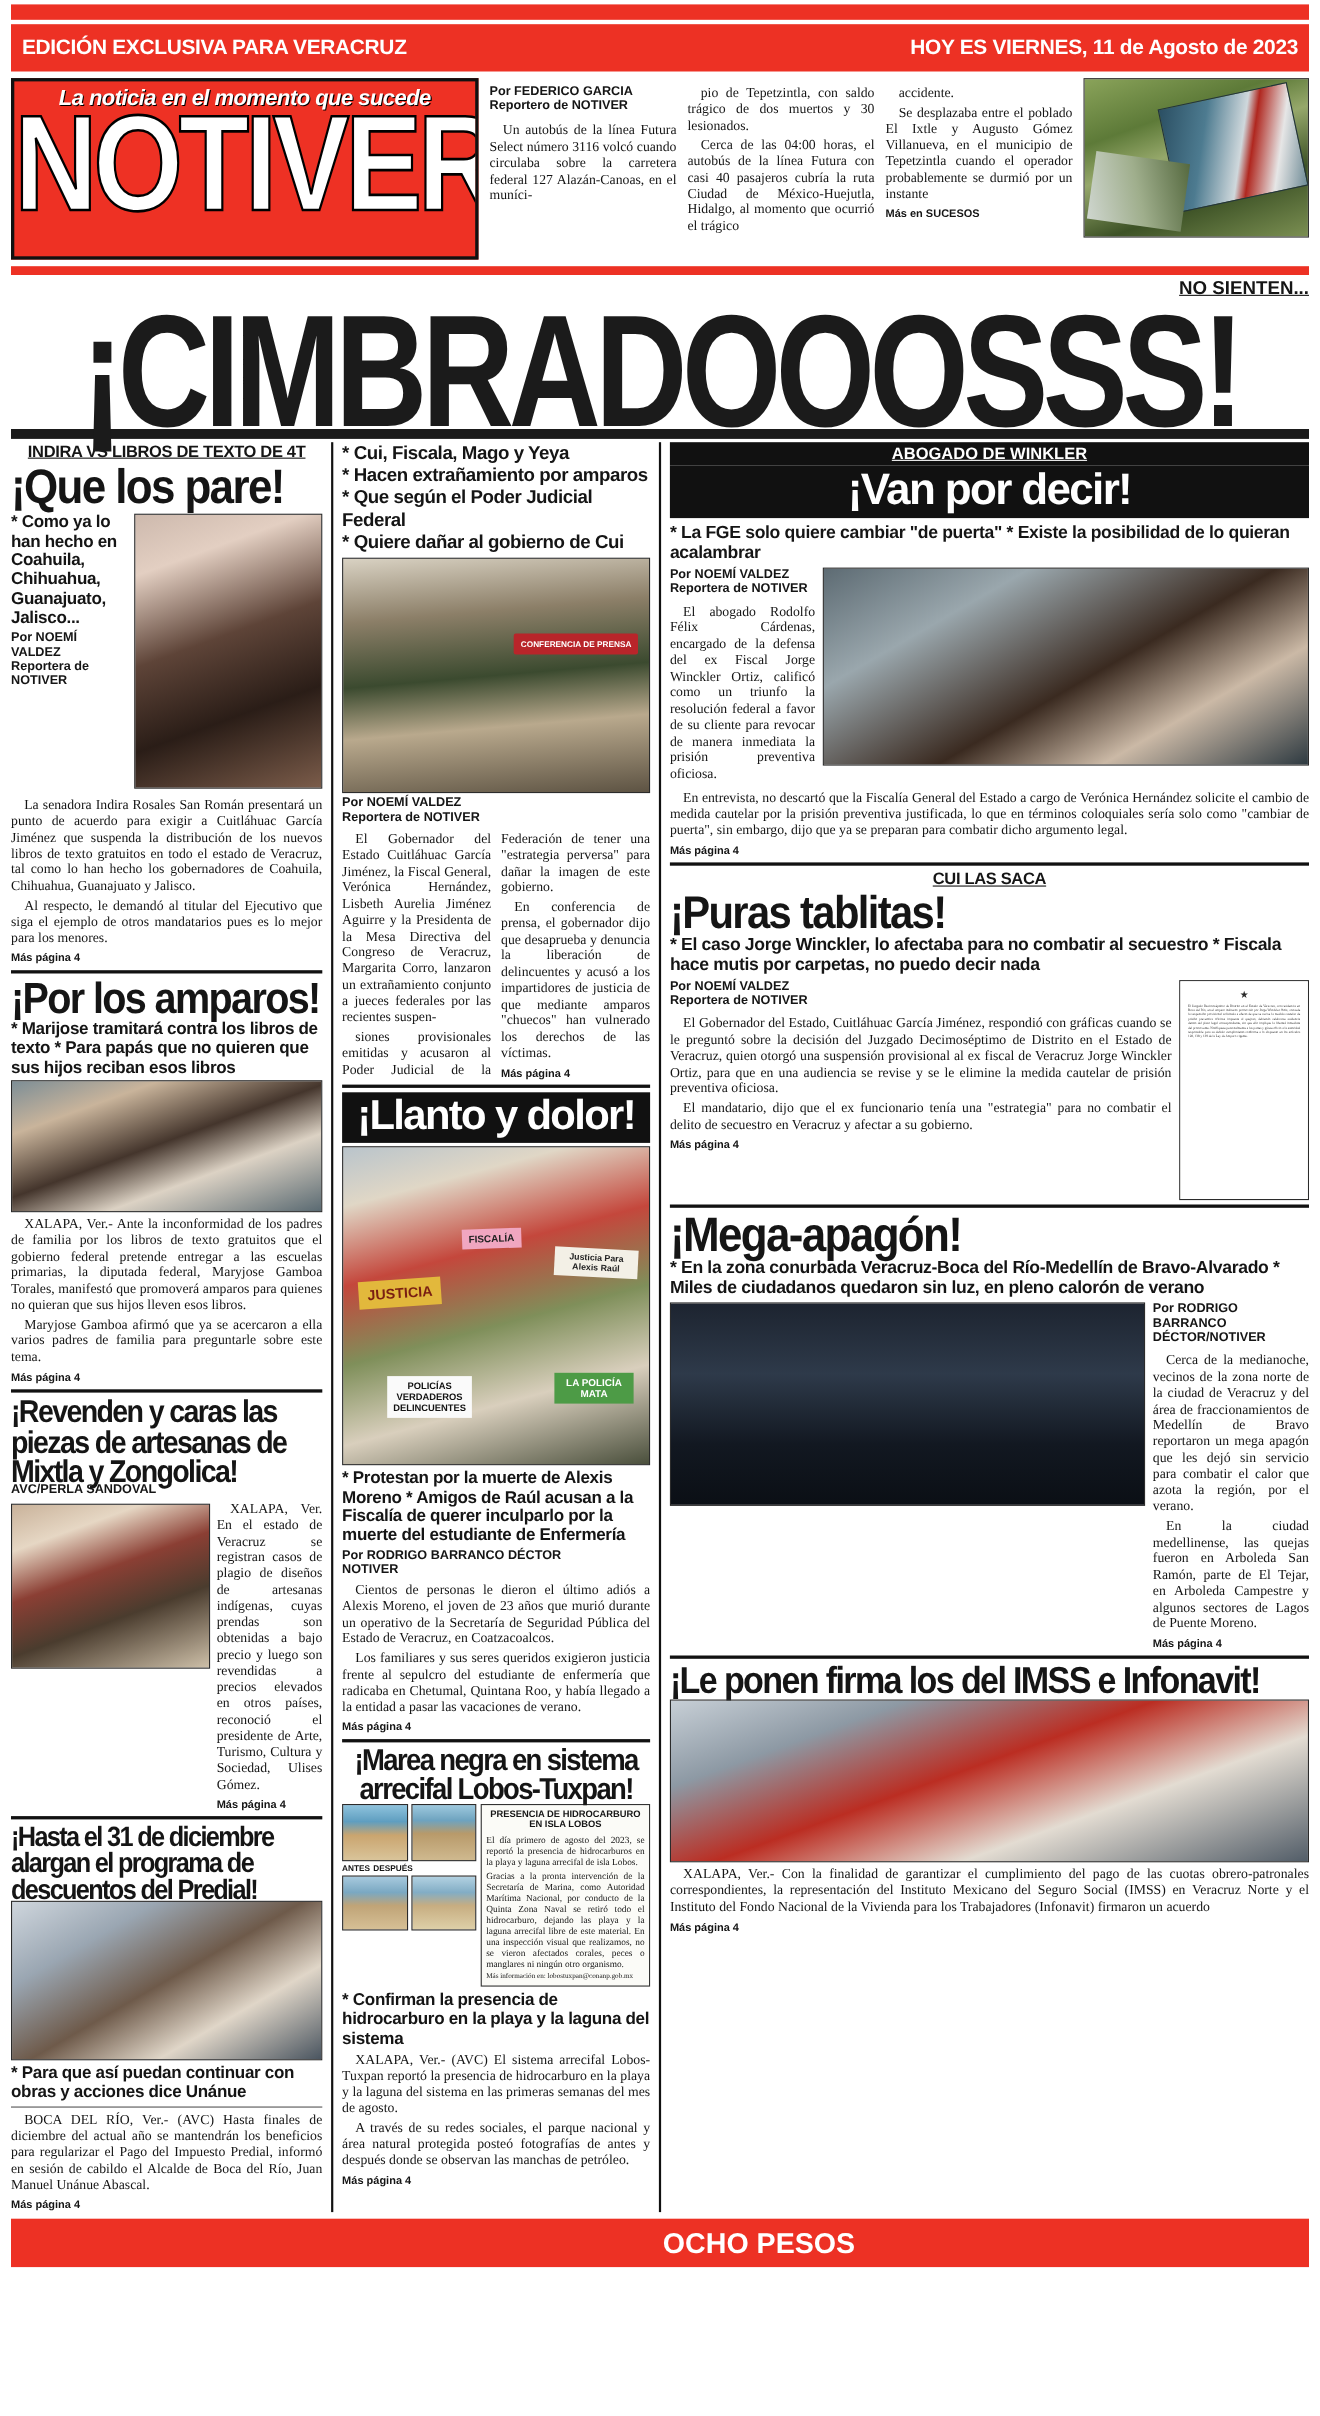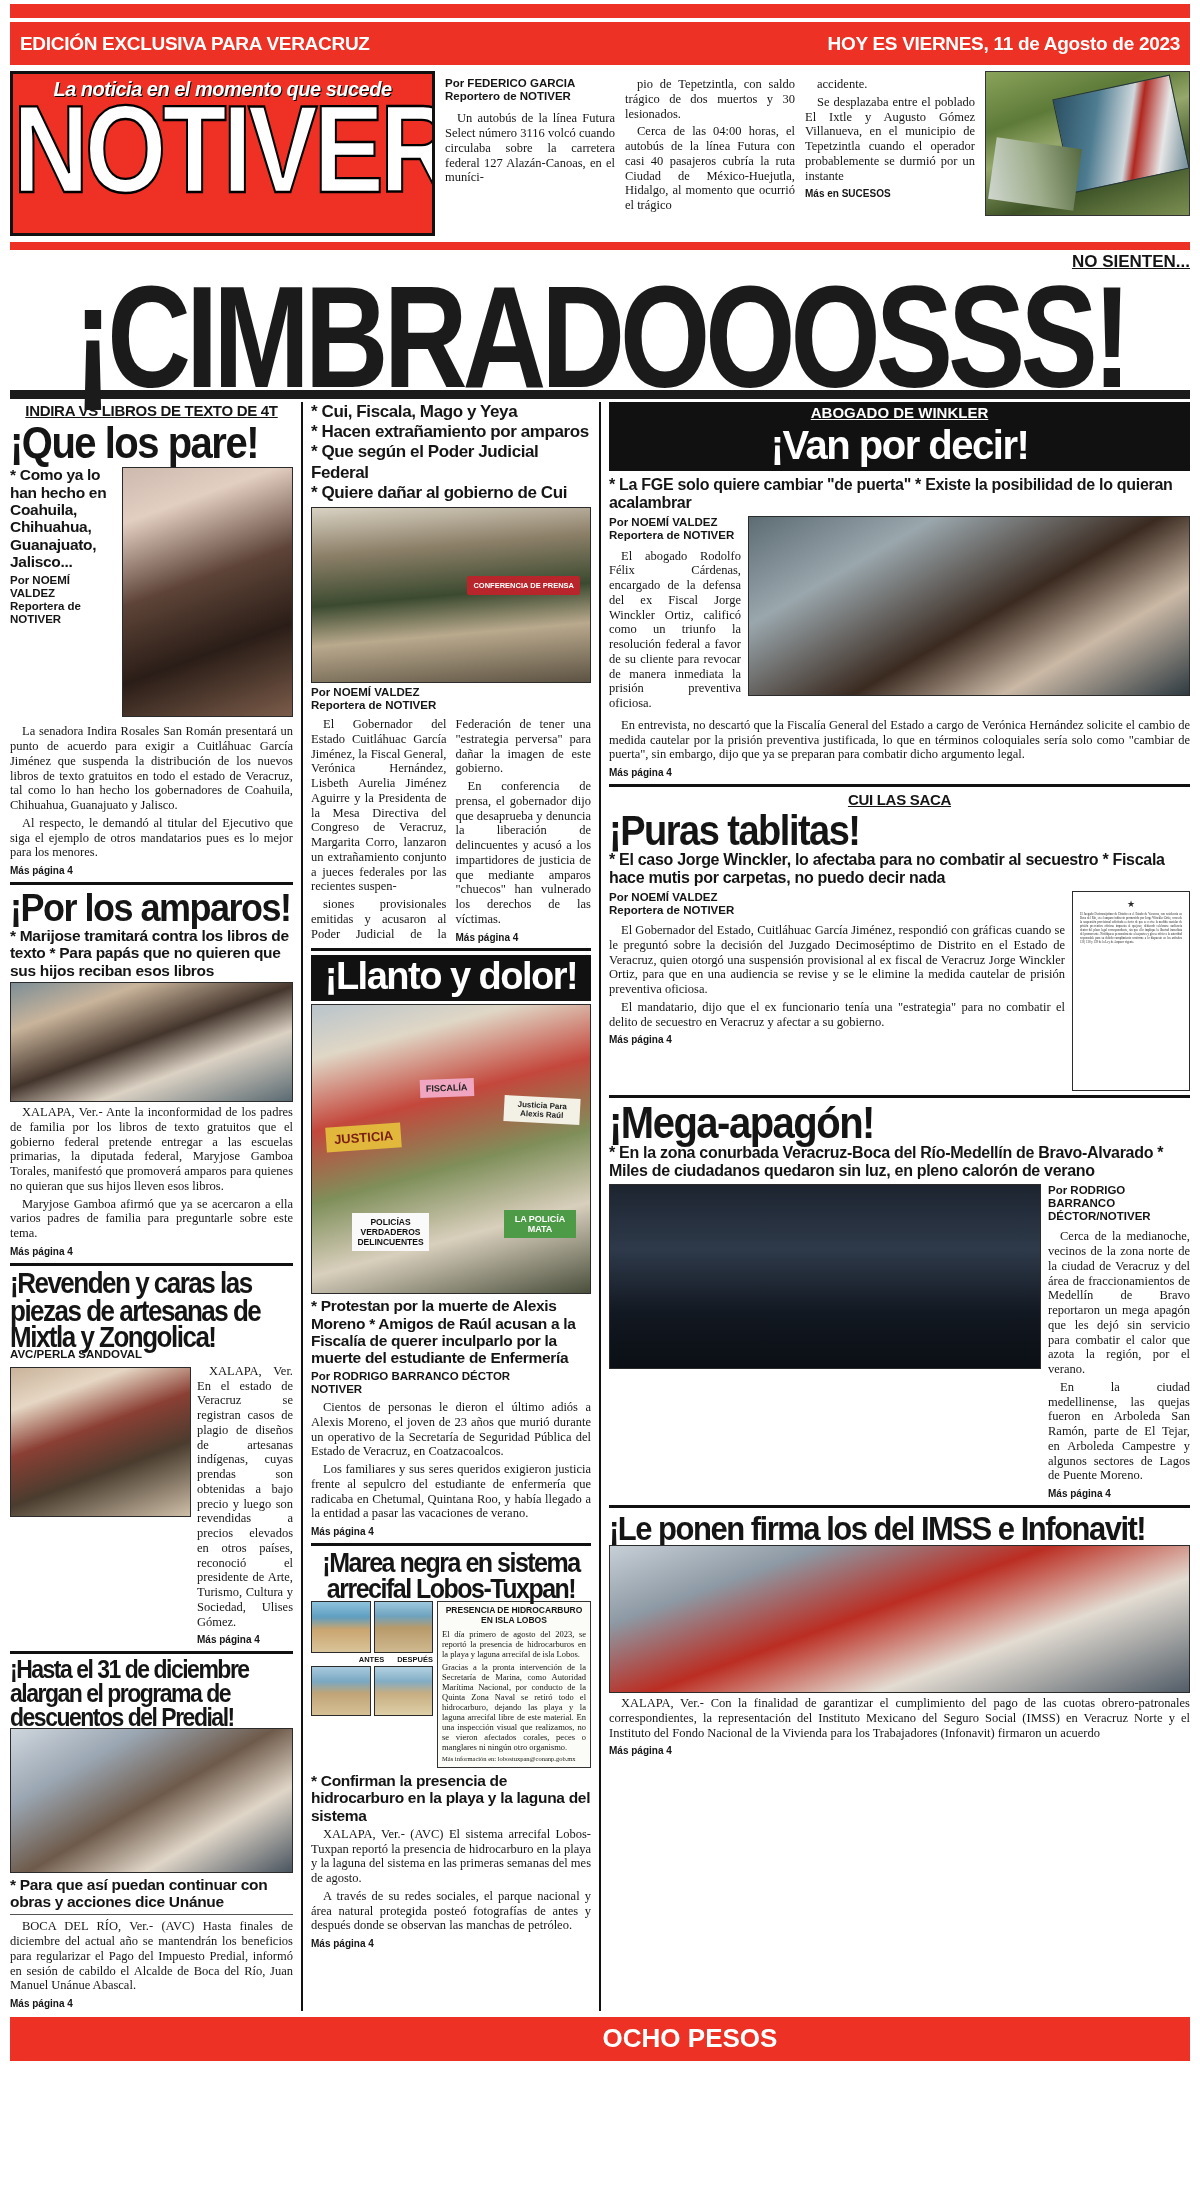--- a/index.html
+++ b/index.html
@@ -295,21 +295,21 @@
 
     <div class="col-mid divider-v" style="padding-left:8px;">
 
       <div>
         <div class="bullets">
           <div>* Cui, Fiscala, Mago y Yeya</div>
           <div>* Hacen extrañamiento por amparos</div>
           <div>* Que según el Poder Judicial Federal</div>
           <div>* Quiere dañar al gobierno de Cui</div>
         </div>
-        <div class="photo ph-conf" style="height:176px; margin-top:4px; position:relative;">
+        <div class="photo ph-conf" style="height:214px; margin-top:4px; position:relative;">
           <div style="position:absolute; right:10px; top:68px; background:#b8252a; color:#fff; font-size:7.5px; font-weight:bold; padding:5px 6px; text-align:center; line-height:1.2; border-radius:2px;">CONFERENCIA DE PRENSA</div>
         </div>
         <div class="byline">Por NOEMÍ VALDEZ</div>
         <div class="byline">Reportera de NOTIVER</div>
         <div class="body-text two-col" style="margin-top:5px;">
           <p>El Gobernador del Estado Cuitláhuac García Jiménez, la Fiscal General, Verónica Hernández, Lisbeth Aurelia Jiménez Aguirre y la Presidenta de la Mesa Directiva del Congreso de Veracruz, Margarita Corro, lanzaron un extrañamiento conjunto a jueces federales por las recientes suspen-</p>
           <p>siones provisionales emitidas y acusaron al Poder Judicial de la Federación de tener una "estrategia perversa" para dañar la imagen de este gobierno.</p>
           <p>En conferencia de prensa, el gobernador dijo que desaprueba y denuncia la liberación de delincuentes y acusó a los impartidores de justicia de que mediante amparos "chuecos" han vulnerado los derechos de las víctimas.</p>
           <span class="more">Más página 4</span>
         </div>
@@ -339,21 +339,21 @@
       <div class="hr-black"></div>
 
       <div>
         <div class="hl" style="font-size:25px; text-align:center;">¡Marea negra en sistema arrecifal Lobos-Tuxpan!</div>
         <div style="display:flex; gap:4px; margin-top:3px;">
           <div style="width:122px; flex:none;">
             <div style="display:flex; gap:3px;">
               <div class="photo ph-beach1" style="flex:1; height:52px; margin:0;"></div>
               <div class="photo ph-beach2" style="flex:1; height:52px; margin:0;"></div>
             </div>
-            <div style="display:flex; gap:13px; font-size:7.5px; font-weight:bold; justify-content:flex-end; margin:2px 0;">
+            <div style="display:flex; gap:3px; font-size:7.5px; font-weight:bold; justify-content:flex-start; margin:2px 0;">
               <span>ANTES</span>
               <span>DESPUÉS</span>
             </div>
             <div style="display:flex; gap:3px;">
               <div class="photo ph-beach3" style="flex:1; height:50px; margin:0;"></div>
               <div class="photo ph-beach4" style="flex:1; height:50px; margin:0;"></div>
             </div>
           </div>
           <div class="infobox" style="flex:1;">
             <div class="infobox-title">PRESENCIA DE HIDROCARBURO EN ISLA LOBOS</div>

